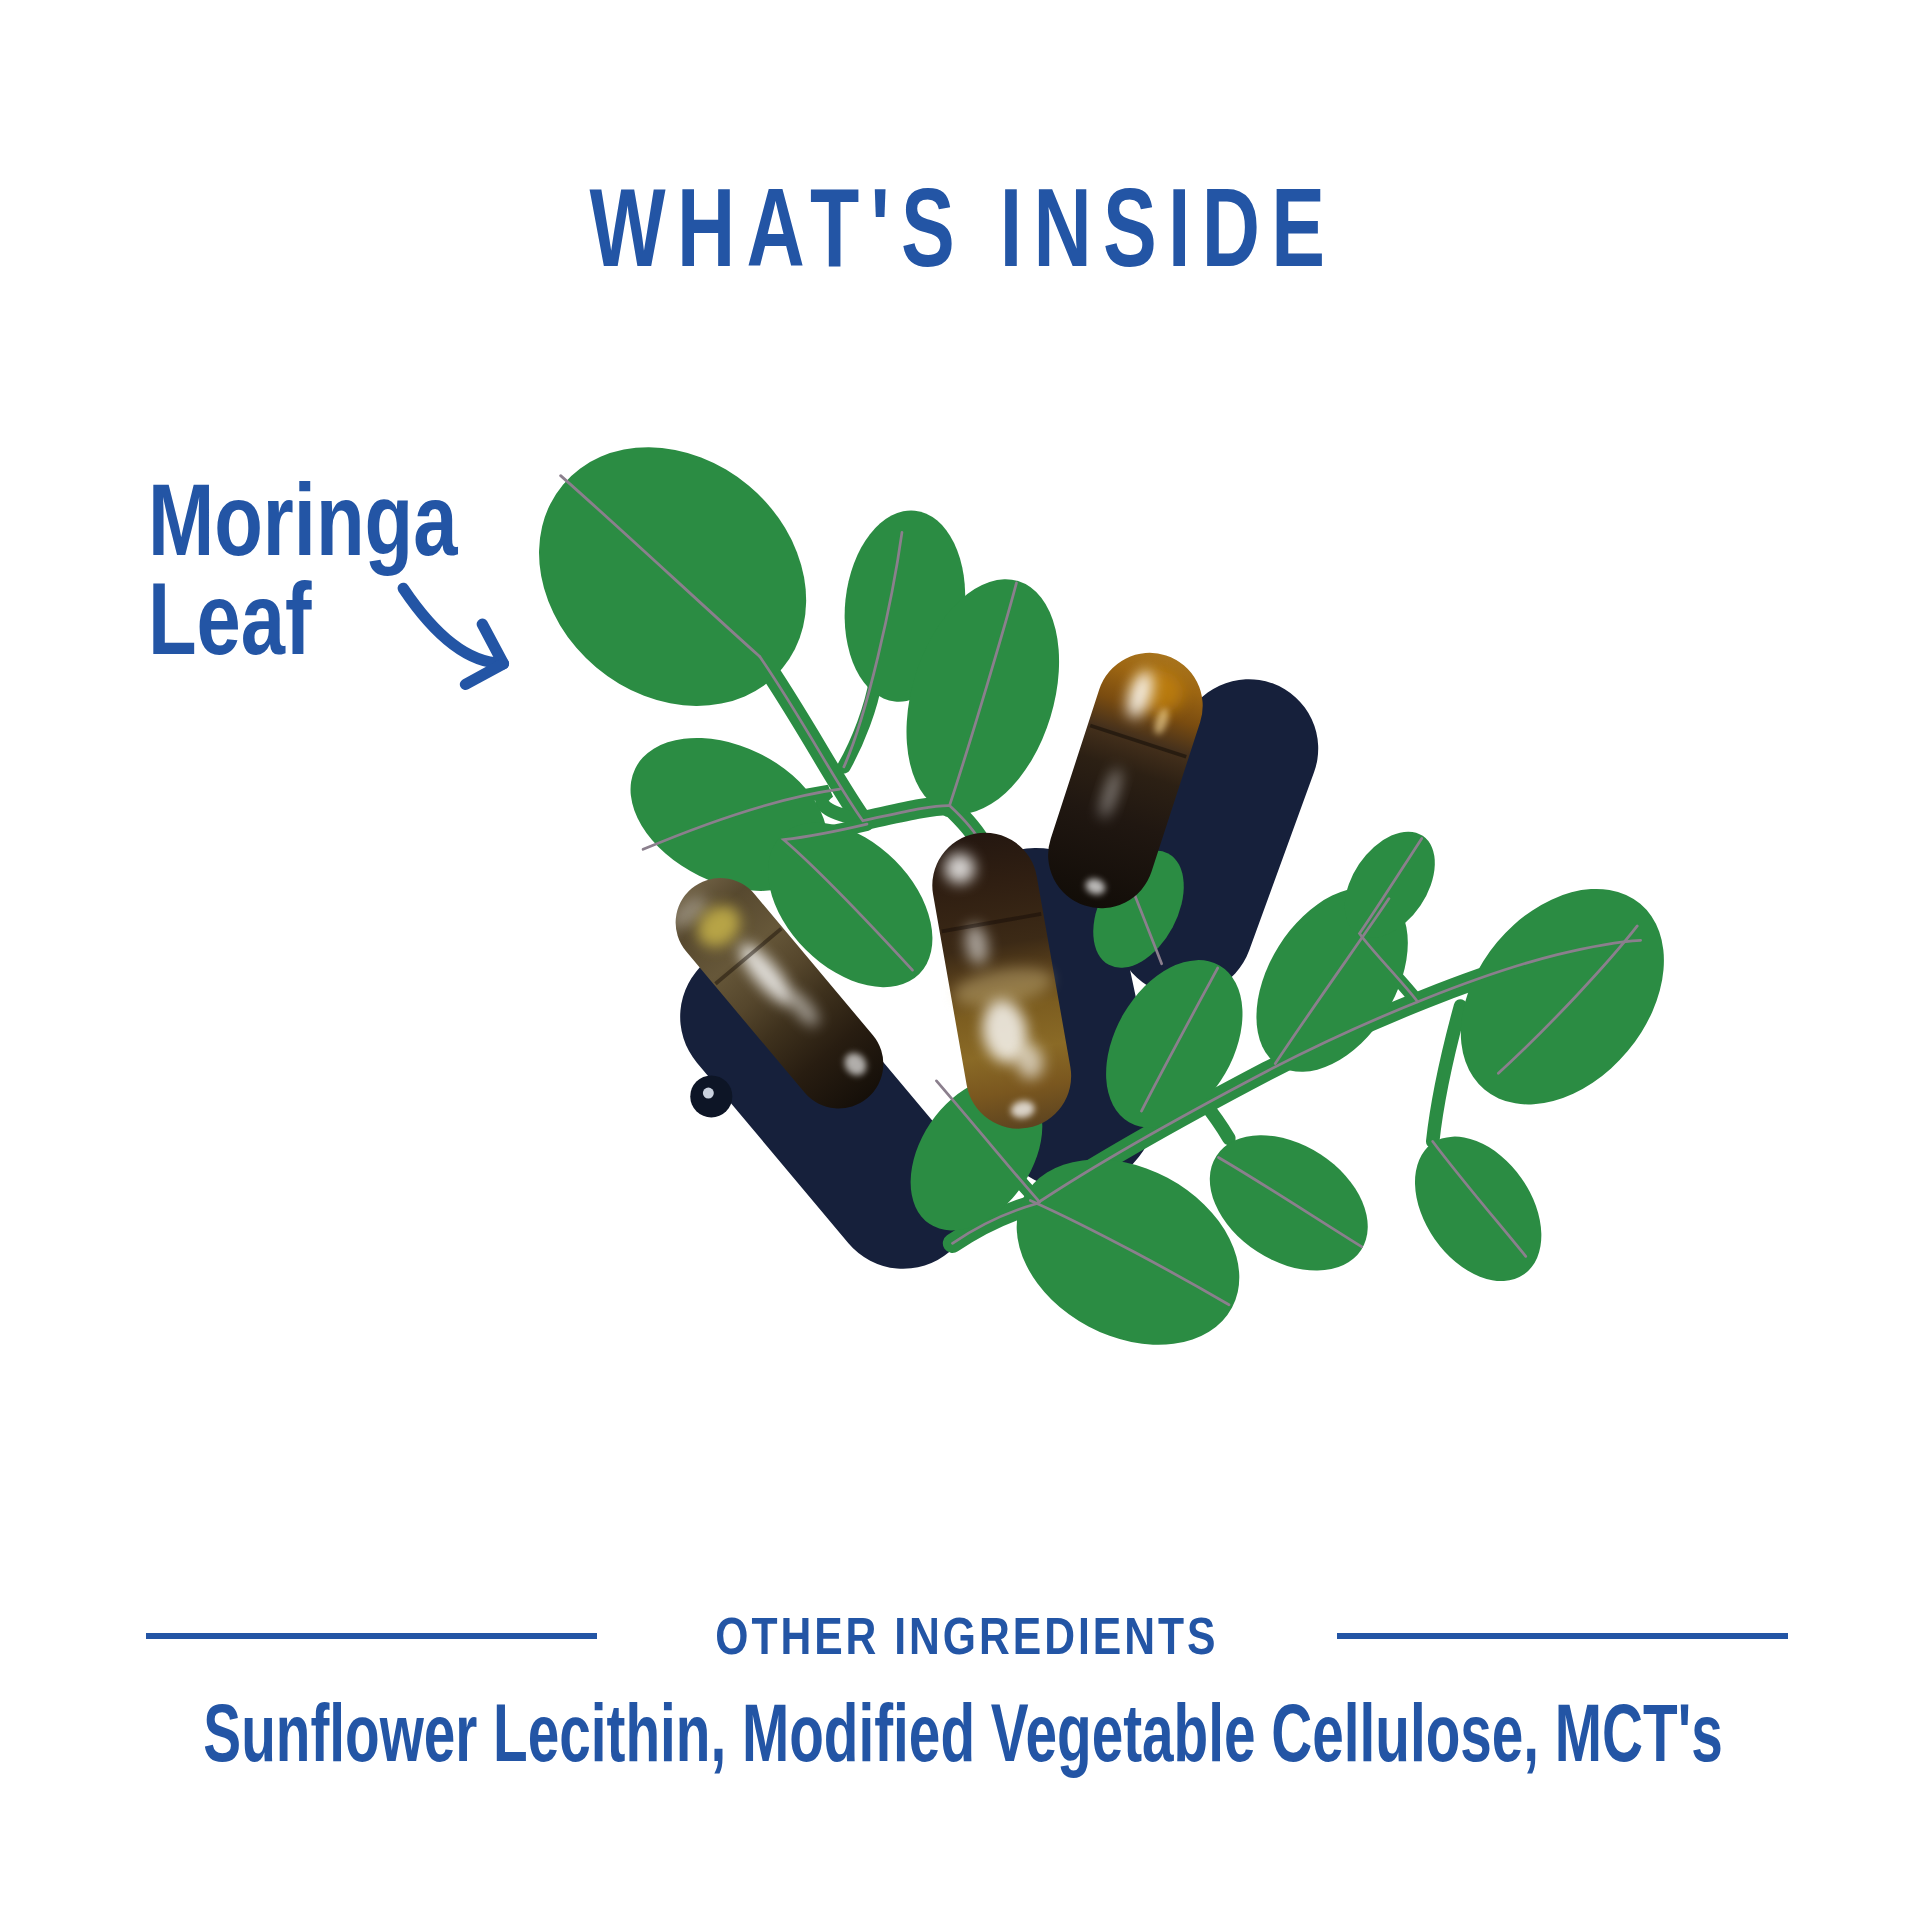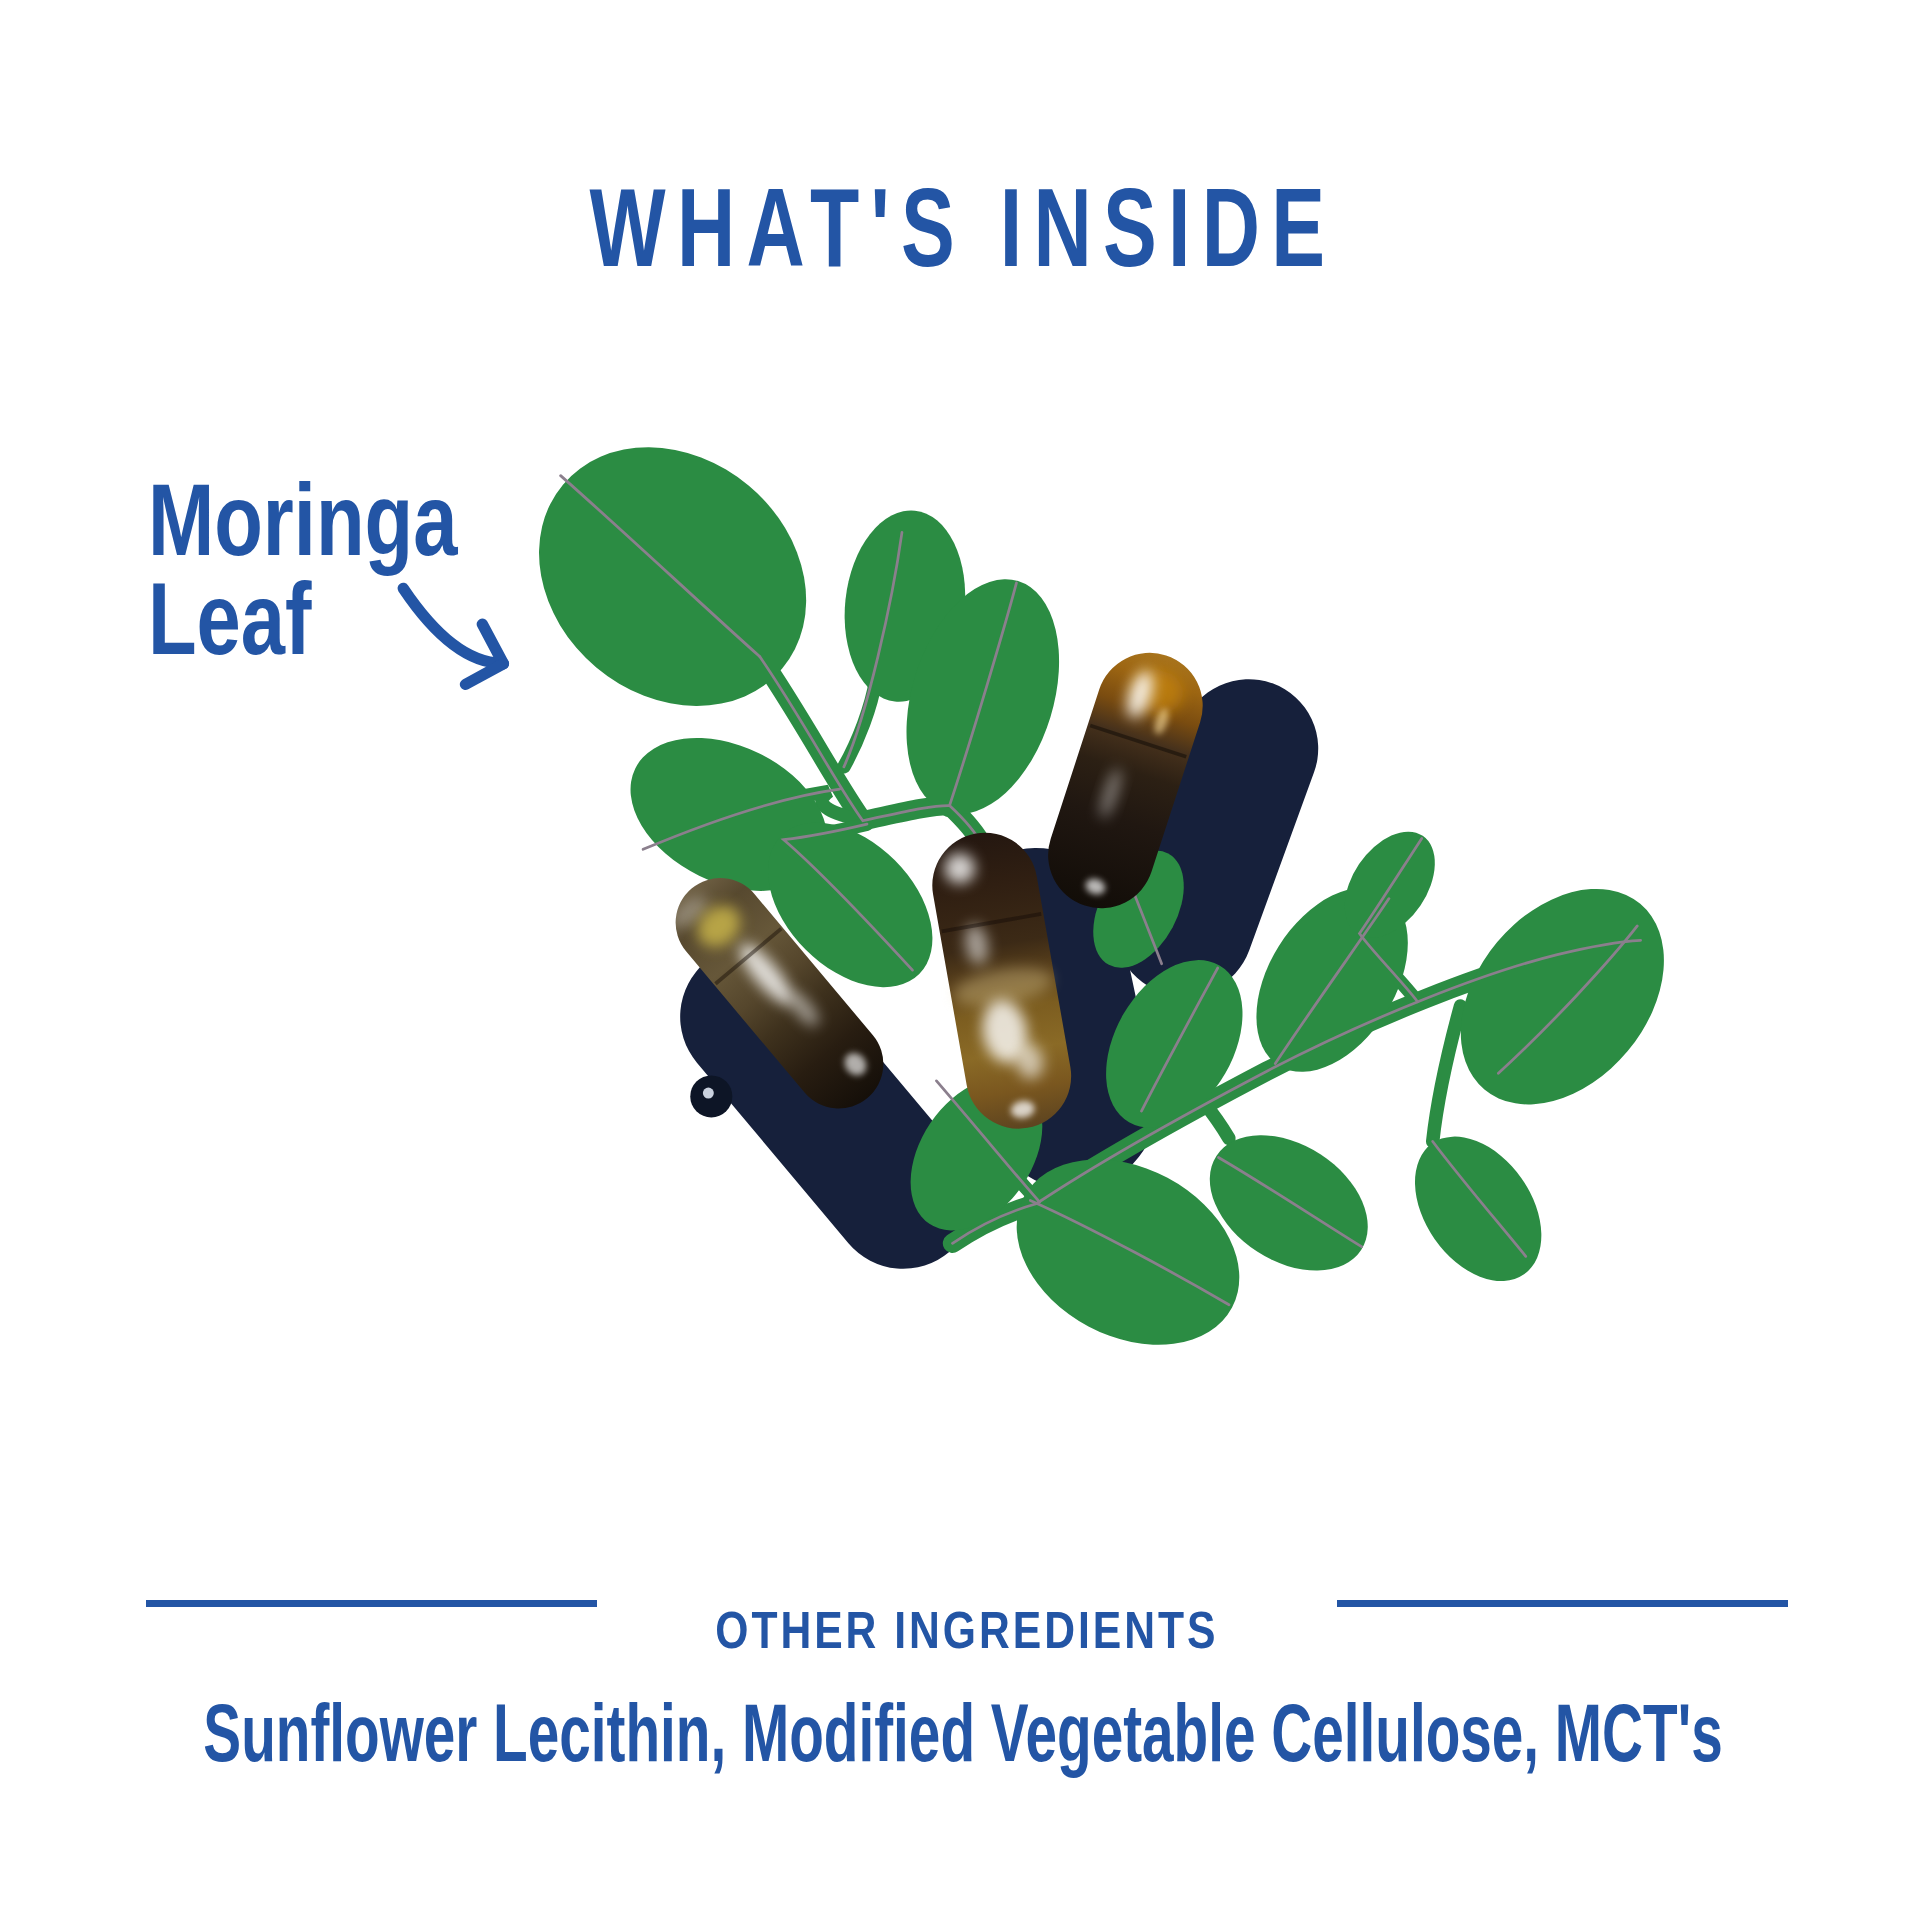--- a/index.html
+++ b/index.html
@@ -22,21 +22,21 @@
     color: #2355A5; transform: scaleX(0.78); transform-origin: left top;
     letter-spacing: 0;
   }
 
   .art {
     position: absolute; left: 0; top: 0; width: 1926px; height: 1926px;
   }
 
   .oi-row {
     position: absolute; top: 1600px; left: 146px; width: 1642px; height: 72px;
-    display: flex; align-items: flex-start;
+    display: flex; align-items: center;
   }
   .rule { flex: 1; height: 6.7px; background: #2355A5; }
   .oi-heading {
     margin: 0 63px; font-size: 52px; font-weight: 700;
     letter-spacing: 0.07em; white-space: nowrap; color: #2355A5;
     transform: scaleX(0.82);
   }
 
   .ingredients {
     position: absolute; top: 1687px; left: 50%;

